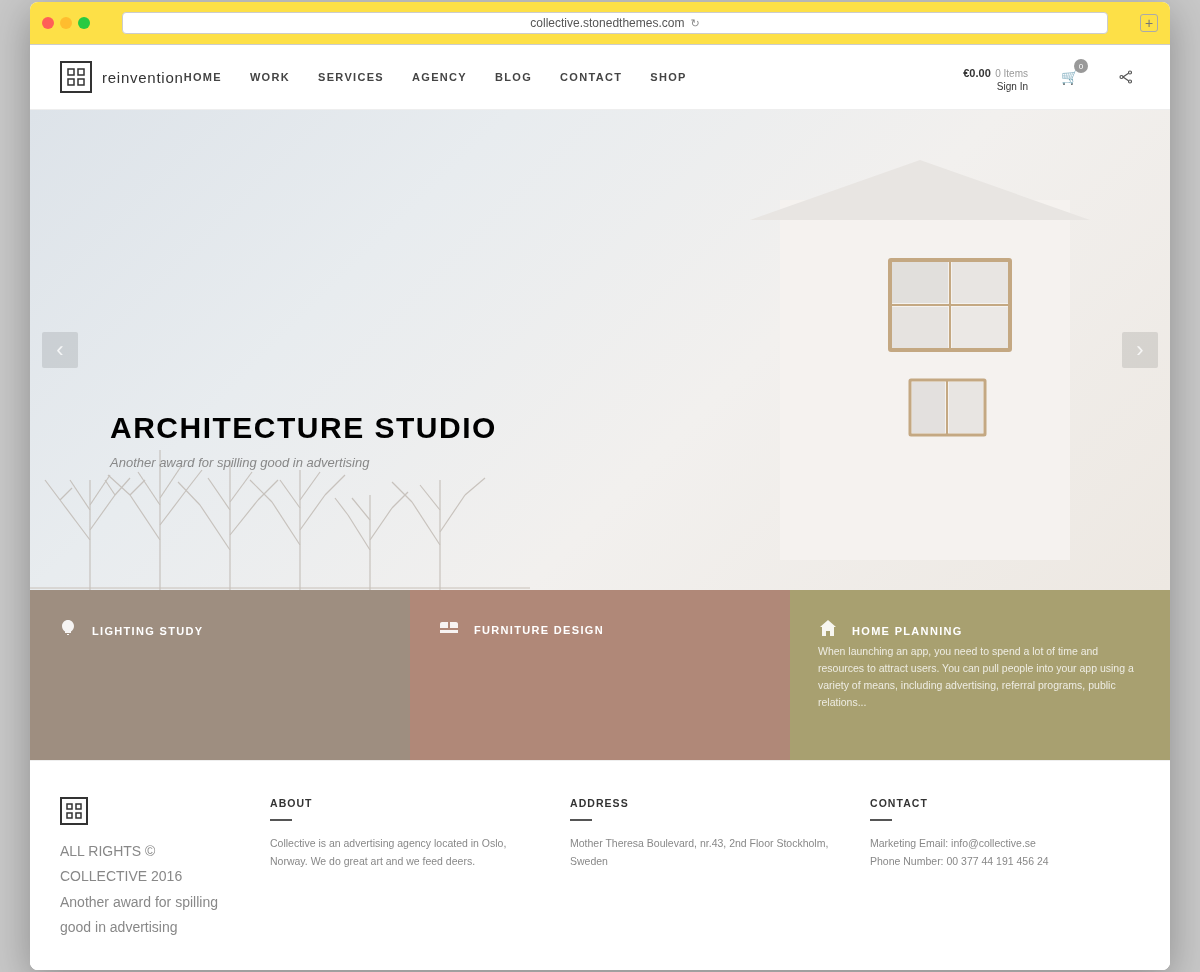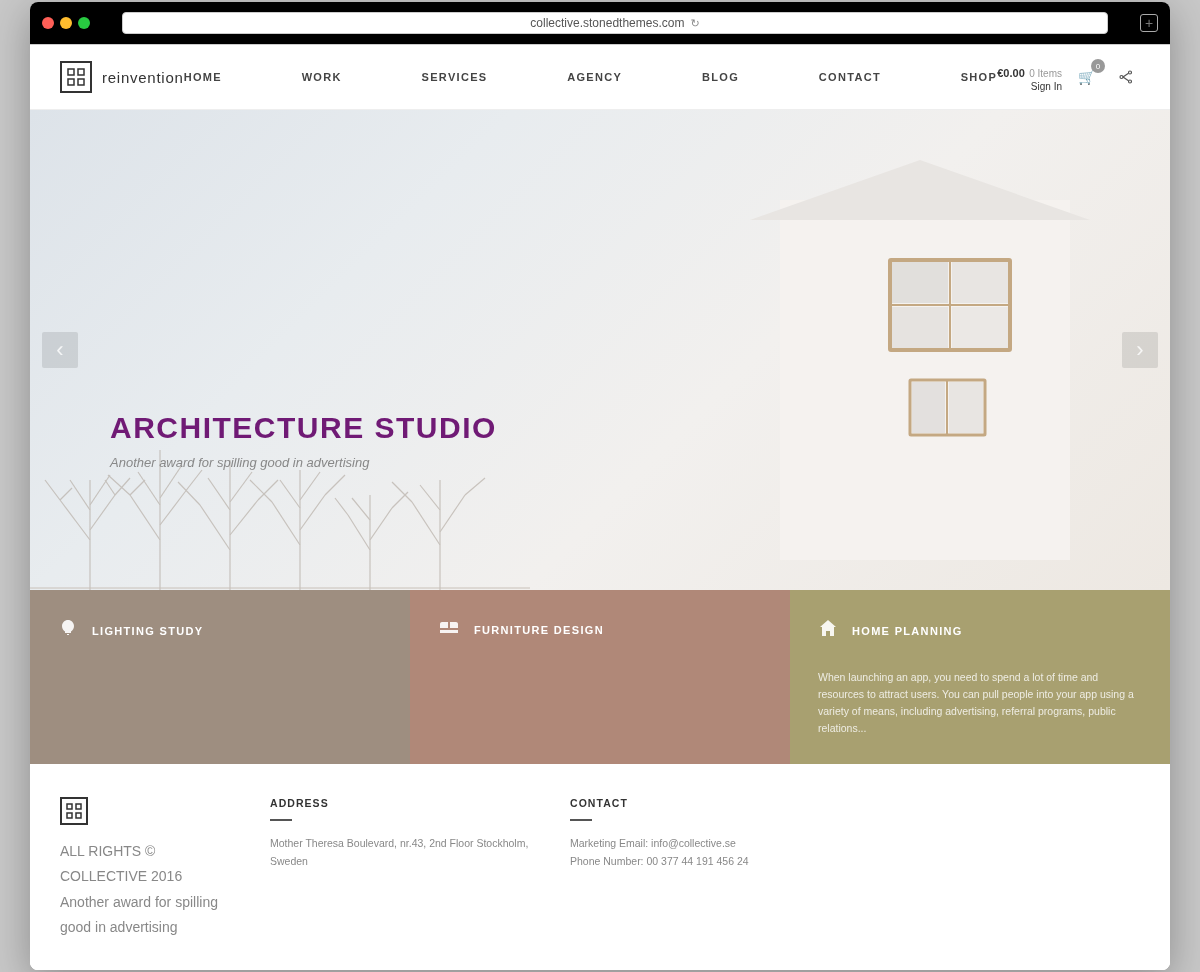--- a/index.html
+++ b/index.html
@@ -12,21 +12,21 @@
       min-height: 100vh;
     }
     .browser-window {
       width: 1140px;
       border-radius: 8px;
       overflow: hidden;
       box-shadow: 0 10px 40px rgba(0,0,0,0.3);
       background: #fff;
     }
     .browser-chrome {
-      background: #000000;
+      background: #fde047;
       padding: 10px 12px;
       display: flex;
       align-items: center;
       gap: 20px;
       border-bottom: 1px solid #ccc;
     }
     .traffic-lights { display: flex; gap: 6px; }
     .traffic-light { width: 12px; height: 12px; border-radius: 50%; }
     .tl-red { background: #ff5f57; }
     .tl-yellow { background: #ffbd2e; }
@@ -81,36 +81,36 @@
     }
     .logo-text {
       font-size: 15px;
       font-weight: 400;
       color: #333;
       letter-spacing: 0.05em;
     }
     .site-nav {
       flex: 1;
       display: flex;
-      justify-content: space-between;
+      justify-content: flex-start;
       gap: 28px;
     }
     .nav-item {
       font-size: 11px;
       font-weight: 600;
       letter-spacing: 0.12em;
       color: #444;
       text-transform: uppercase;
       cursor: pointer;
       text-decoration: none;
     }
     .header-right {
       display: flex;
       align-items: center;
-      gap: 11px;
+      gap: 28px;
       flex: 0 0 auto;
     }
     .cart-info { text-align: right; }
     .cart-price { font-size: 11px; font-weight: 600; color: #333; }
     .cart-label { font-size: 10px; color: #999; }
     .sign-in { font-size: 10px; color: #333; display: block; }
     .header-icon {
       width: 28px; height: 28px;
       display: flex; align-items: center; justify-content: center;
       color: #555;
@@ -157,21 +157,21 @@
       height: 250px;
     }
     .hero-content {
       position: absolute;
       bottom: 120px;
       left: 80px;
     }
     .hero-title {
       font-size: 30px;
       font-weight: 700;
-      color: #701a75;
+      color: #000000;
       letter-spacing: 0.05em;
       text-transform: uppercase;
       margin-bottom: 10px;
     }
     .hero-subtitle {
       font-size: 13px;
       color: #888;
       font-style: italic;
     }
     .hero-arrow {
@@ -192,21 +192,21 @@
     
     .features {
       display: grid;
       grid-template-columns: 1fr 1fr 1fr;
       height: 170px;
     }
     .feature-card {
       padding: 28px 28px;
       display: flex;
       flex-direction: column;
-      gap: 26px;
+      gap: 0;
     }
     .feature-card-1 { background: #9e8e80; }
     .feature-card-2 { background: #b08878; }
     .feature-card-3 { background: #a8a070; }
     .feature-header {
       display: flex;
       align-items: center;
       gap: 14px;
     }
     .feature-icon {
@@ -469,20 +469,25 @@
             <rect x="1" y="10" width="5" height="5" stroke="#333" stroke-width="1.5" fill="none"></rect>
             <rect x="10" y="10" width="5" height="5" stroke="#333" stroke-width="1.5" fill="none"></rect>
           </svg>
         </div>
         <p class="footer-copy">
           <span>ALL RIGHTS © COLLECTIVE 2016</span><br>
           <span>Another award for spilling good in advertising</span>
         </p>
       </div>
 
+      <div class="footer-col">
+        <div class="footer-col-title">ABOUT</div>
+        <div class="footer-divider"></div>
+        <p class="footer-col-text">Collective is an advertising agency located in Oslo, Norway. We do great art and we feed deers.</p>
+      </div>
 
       <div class="footer-col">
         <div class="footer-col-title">ADDRESS</div>
         <div class="footer-divider"></div>
         <p class="footer-col-text">Mother Theresa Boulevard, nr.43, 2nd Floor
 Stockholm, Sweden</p>
       </div>
 
       <div class="footer-col">
         <div class="footer-col-title">CONTACT</div>

